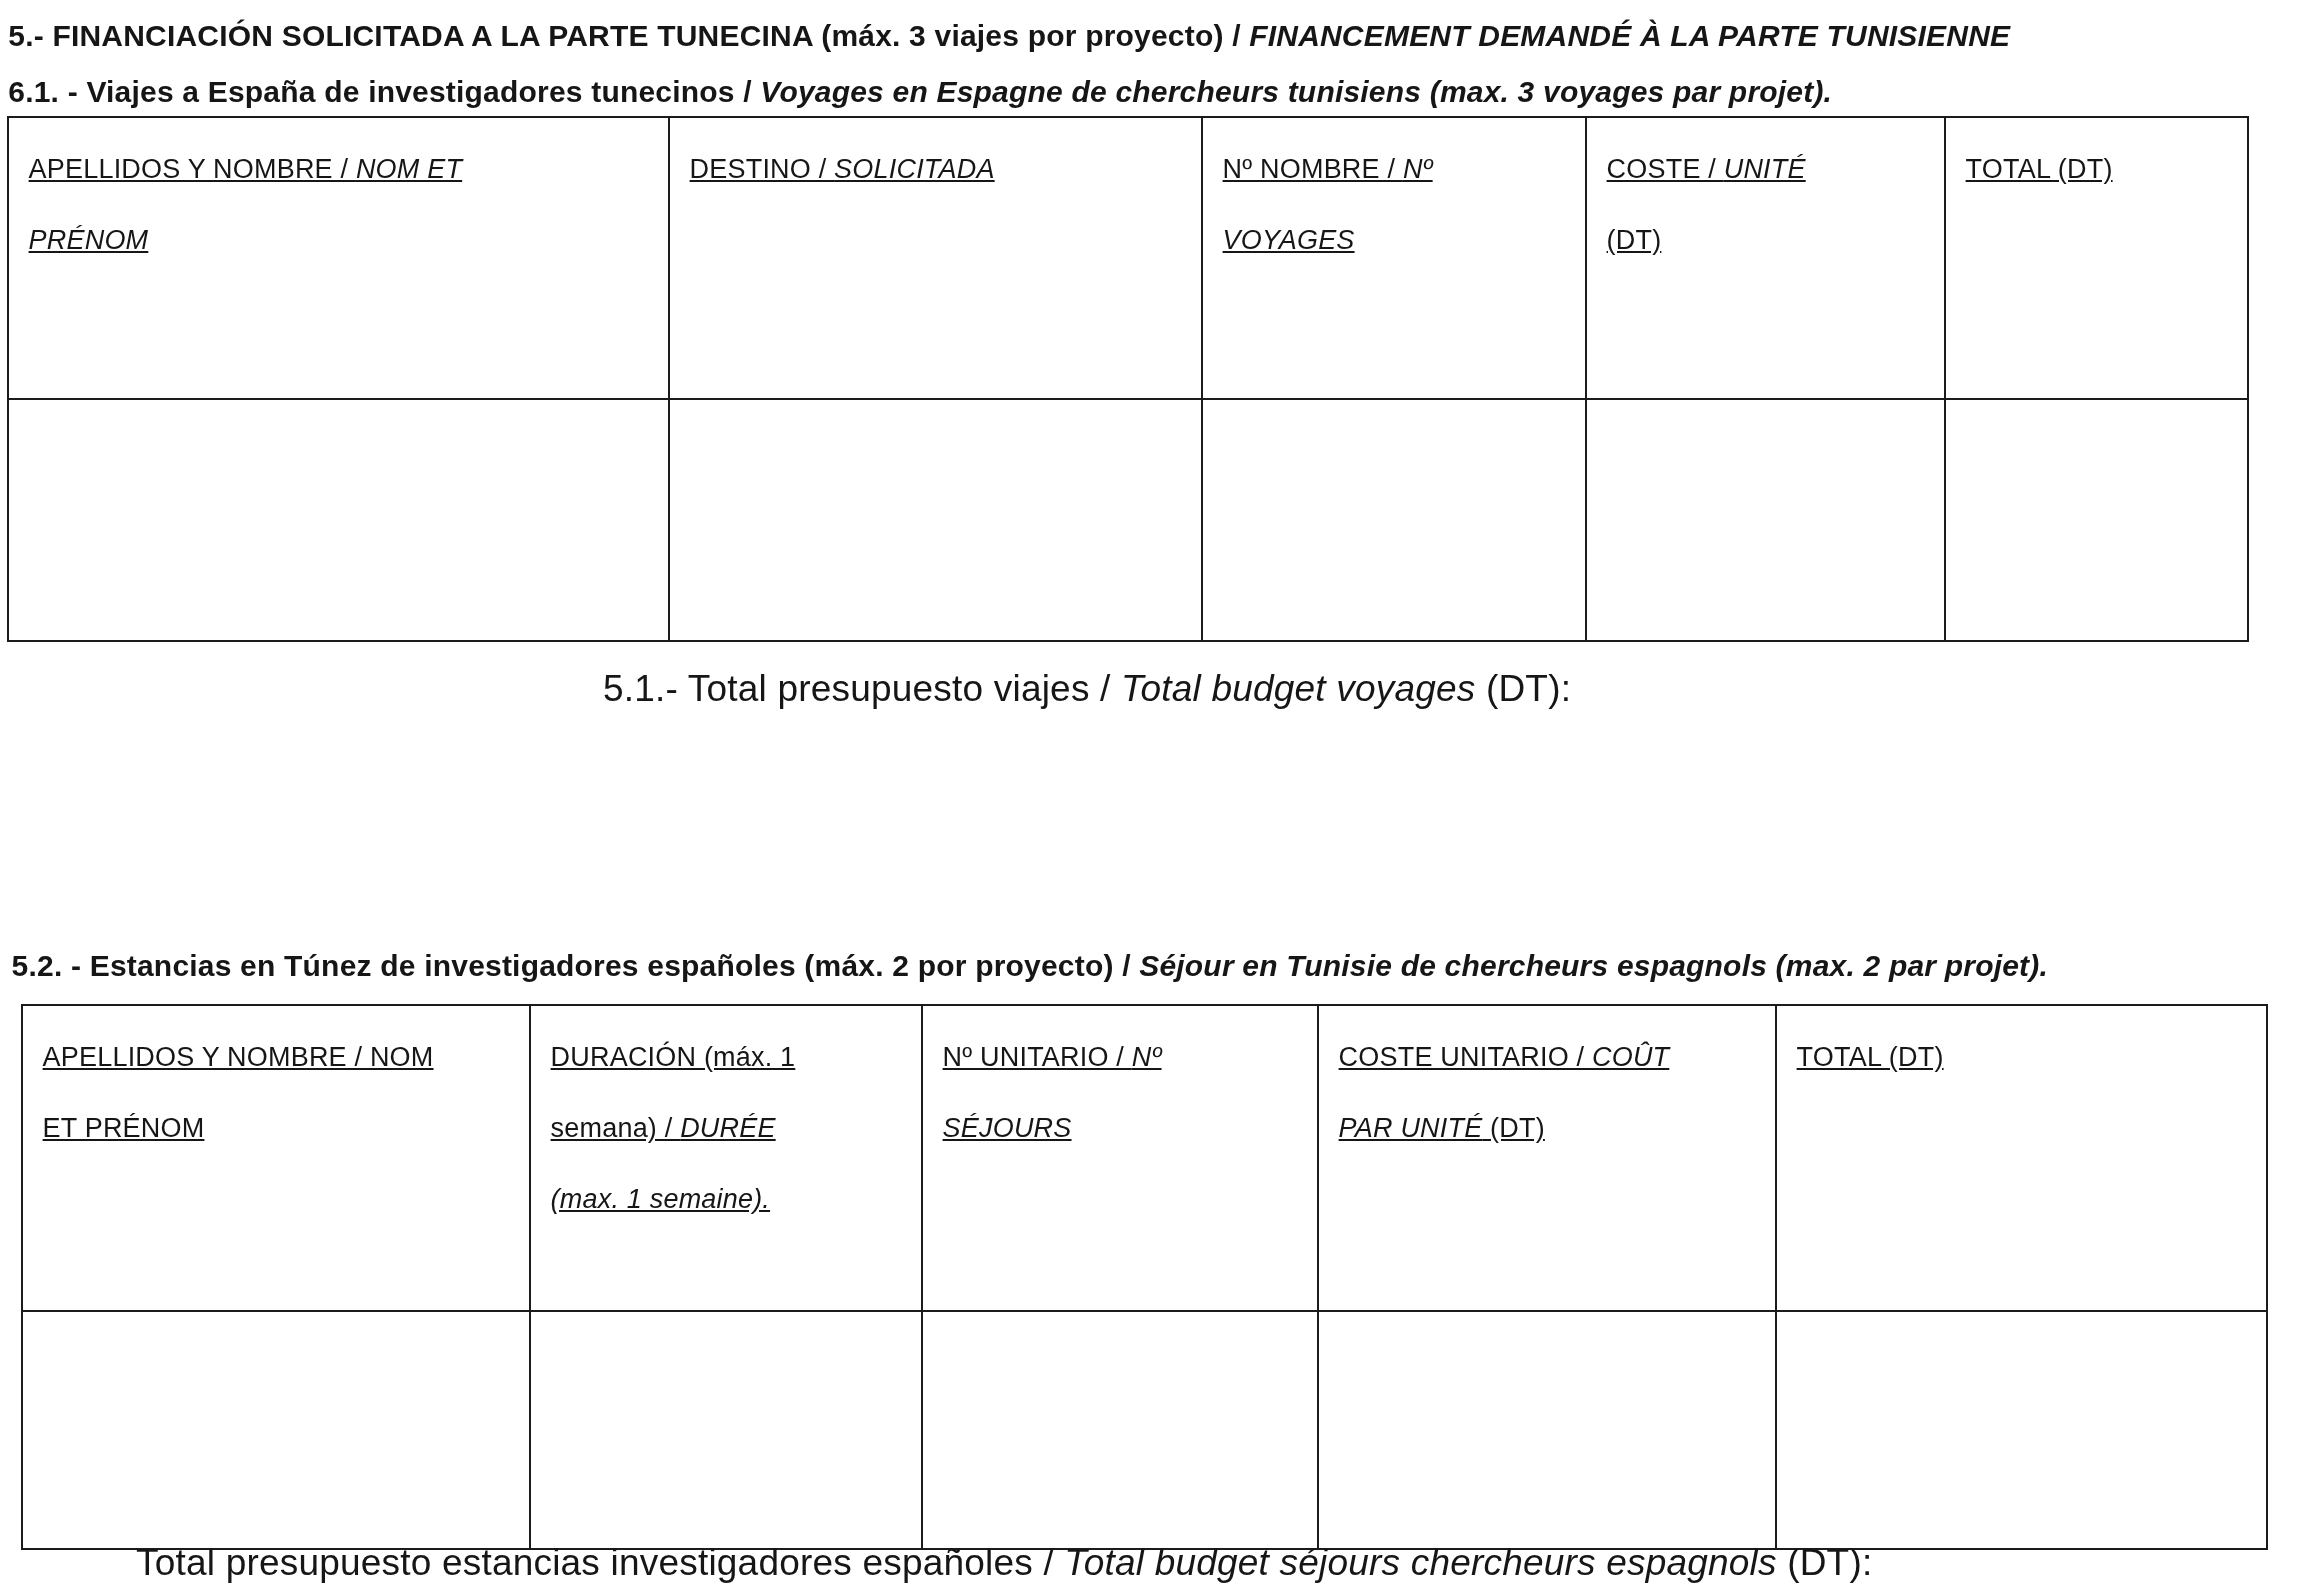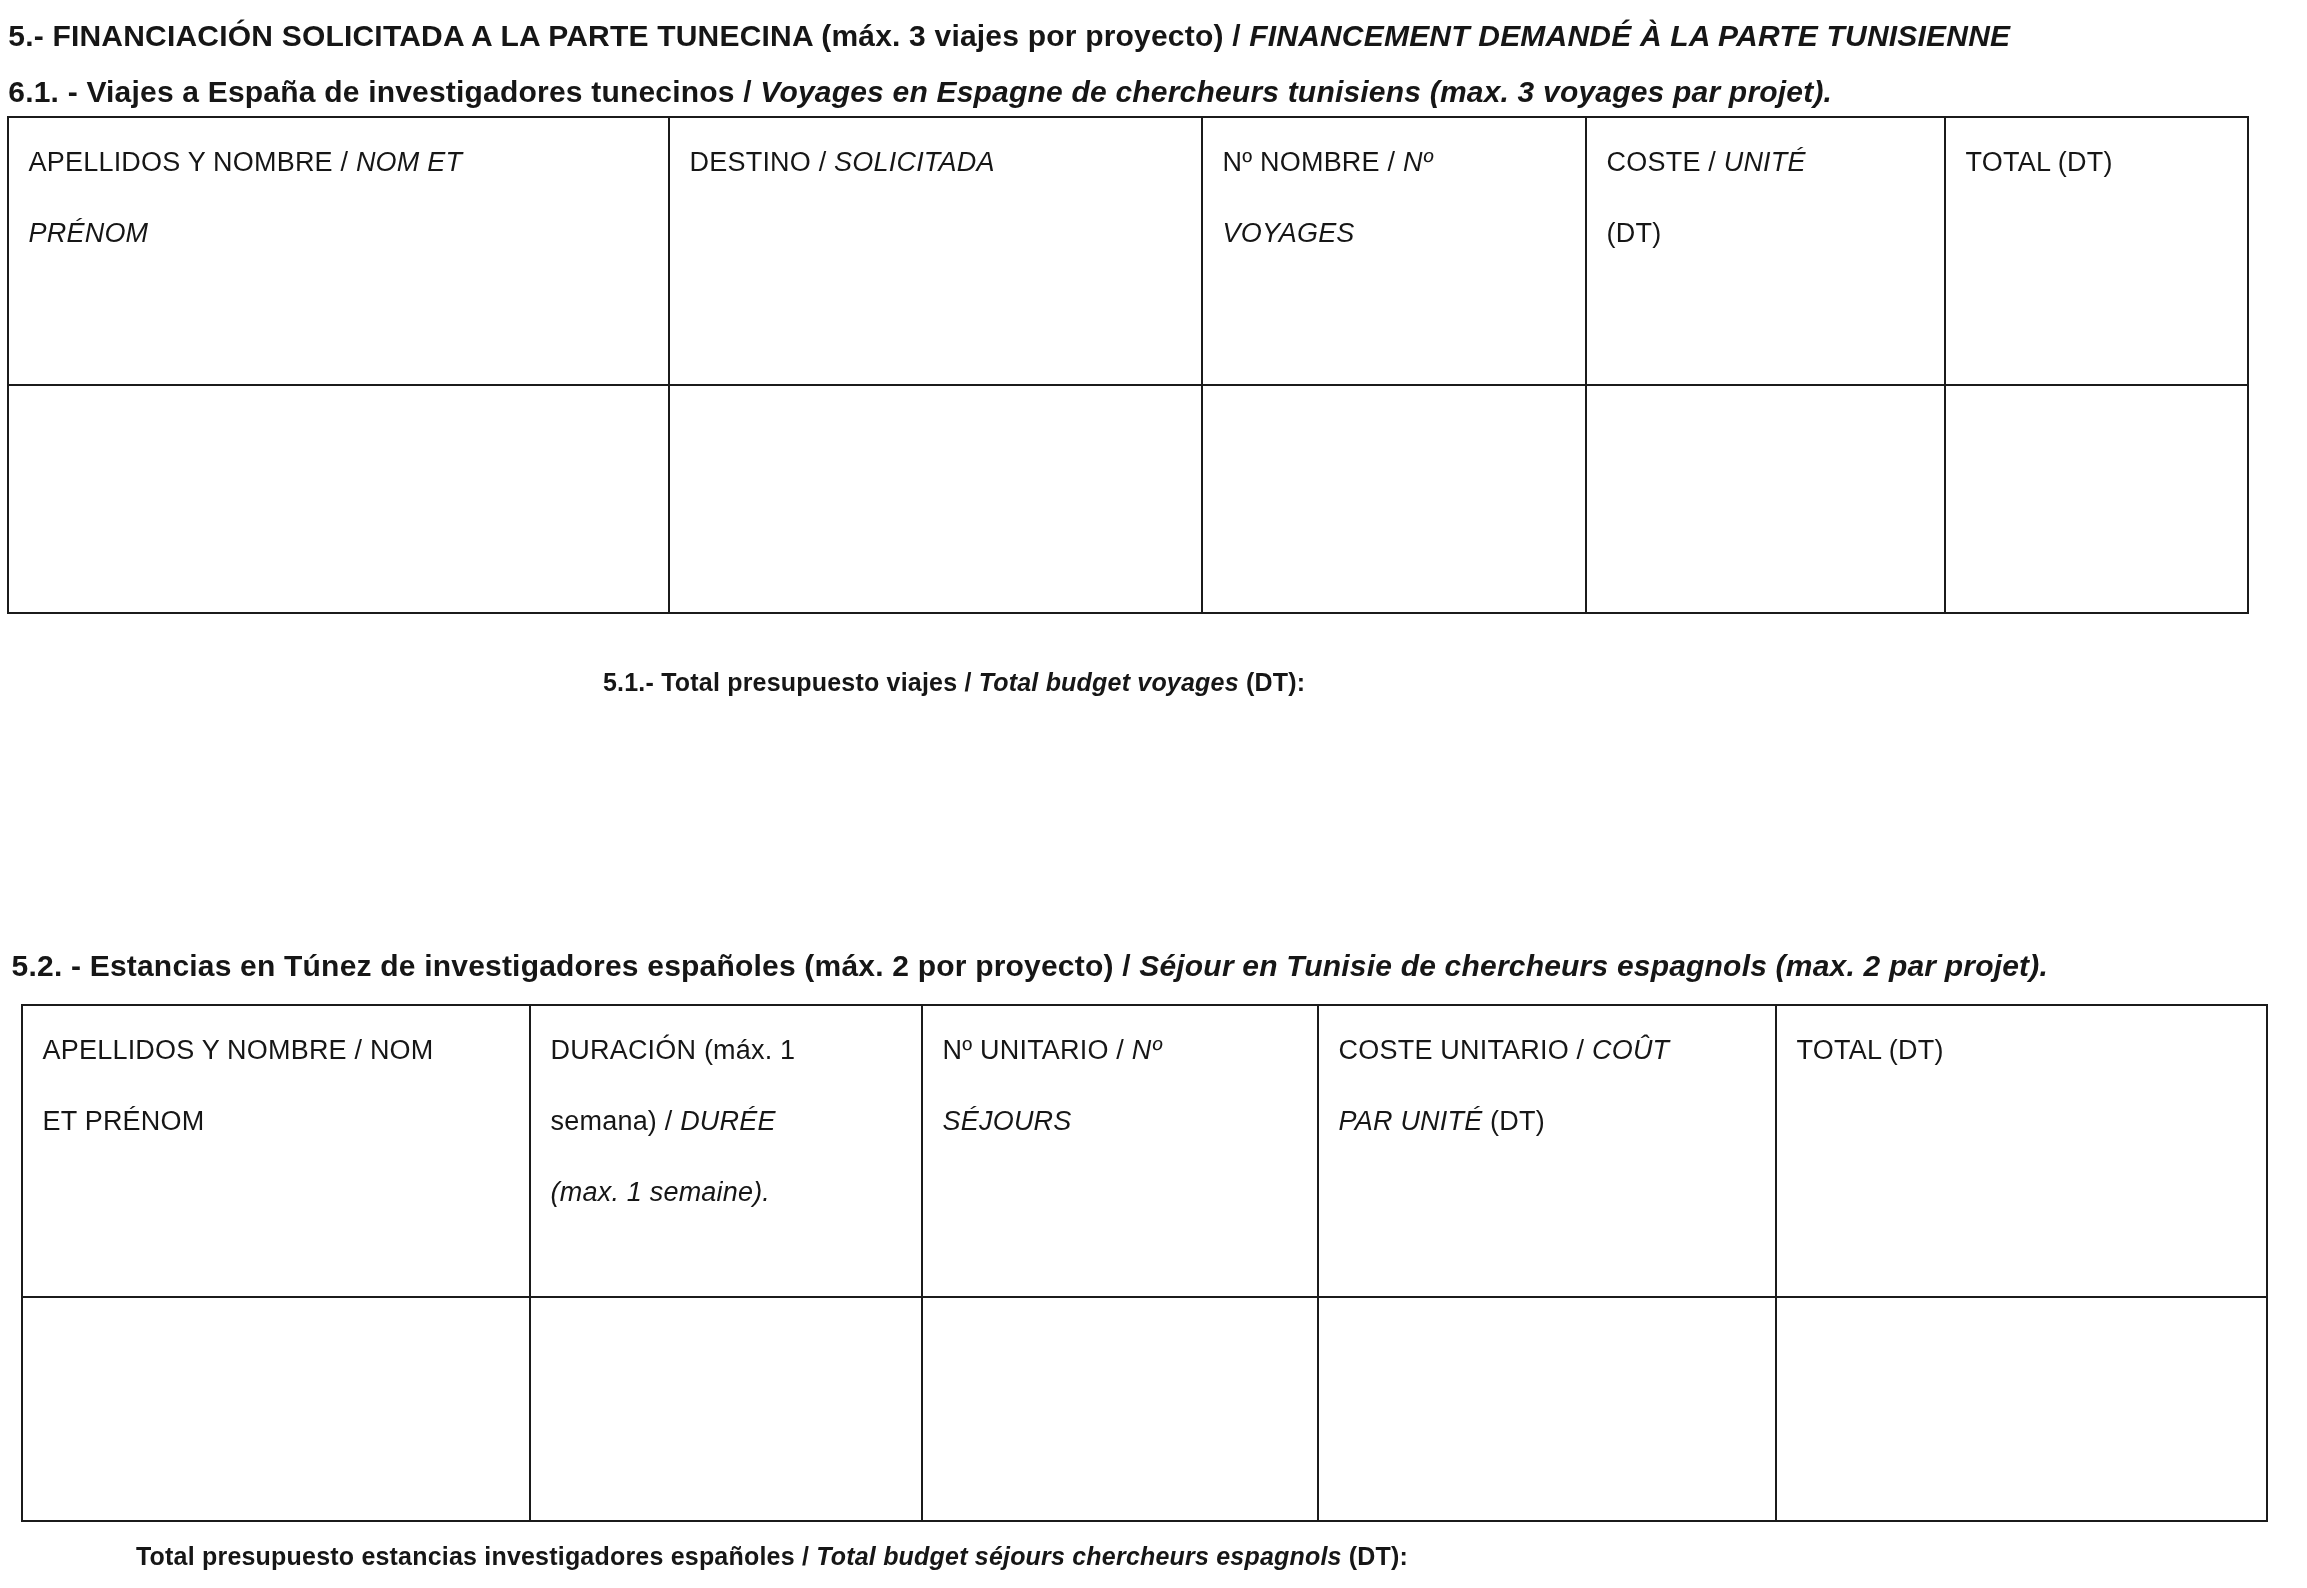--- a/index.html
+++ b/index.html
@@ -14,38 +14,39 @@
   }
   .abs { position: absolute; }
   .heading {
     font-size: 30px;
     font-weight: 700;
     white-space: nowrap;
     letter-spacing: 0.2px;
   }
   .it { font-style: italic; }
   .total-line {
-    font-size: 25px;
-    font-weight: 700;
+    font-size: 37px;
+    font-weight: 400;
     white-space: nowrap;
     letter-spacing: 0.2px;
     text-align: right;
   }
   table.form {
     position: absolute;
     border-collapse: collapse;
     table-layout: fixed;
   }
   table.form td {
     border: 2.5px solid #1b1b1b;
     vertical-align: top;
-    padding: 9px 20px;
+    padding: 16px 20px;
     font-size: 27px;
     line-height: 71px;
     letter-spacing: 0.2px;
+    text-decoration: underline;
   }
   .cw { display: block; }
   .block-suffix { display: block; }
   
   #table-5-1 tr.header-row td { height: 248px; }
   #table-5-1 tr.data-row td   { height: 208px; }
   #table-5-2 tr.header-row td { height: 272px; }
   #table-5-2 tr.data-row td   { height: 204px; }
 </style>
 </head>

